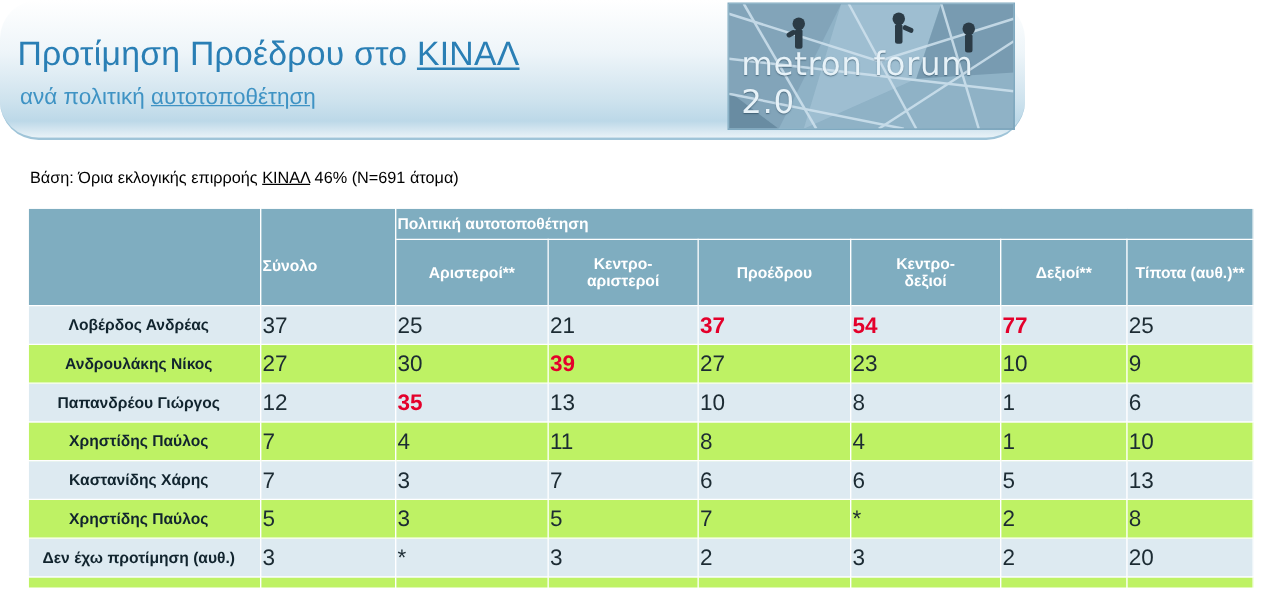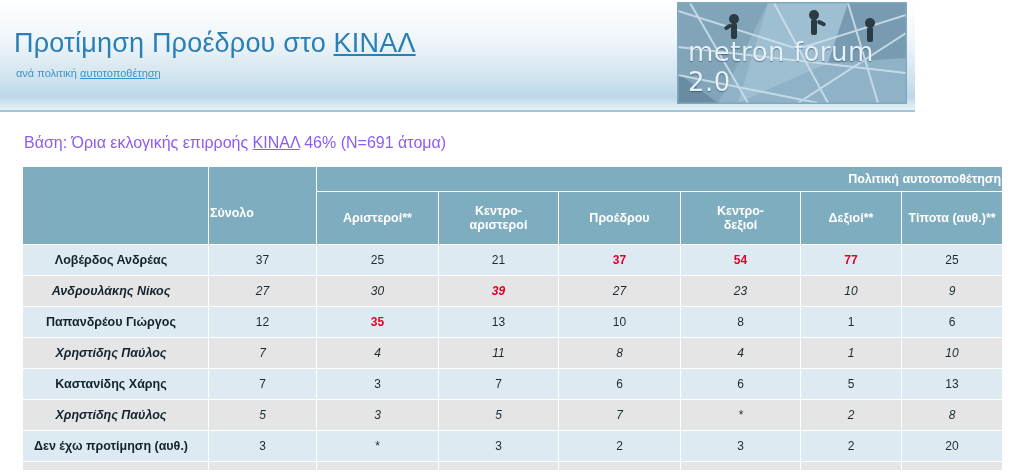--- a/index.html
+++ b/index.html
@@ -10,42 +10,43 @@
     width: 1024px;
     height: 472px;
     background: #ffffff;
     font-family: "Liberation Sans", sans-serif;
     overflow: hidden;
   }
 
   
   .banner {
     position: relative;
-    width: 915px;
+    width: 820px;
     height: 112px;
     background: linear-gradient(to bottom, #ffffff 0%, #eef5f9 38%, #cfe3ee 72%, #bcd8e8 88%, #e9f2f7 100%);
     border-bottom: 2px solid #9fc4d8;
     box-sizing: border-box;
+    border-radius: 31px;
   }
   .banner-title {
     position: absolute;
     left: 14px;
     top: 28px;
     font-size: 27px;
     color: #2a7fb5;
     letter-spacing: .2px;
   }
   .banner-title .ul {
     text-decoration: underline;
   }
   .banner-sub {
     position: absolute;
     left: 16px;
     top: 67px;
-    font-size: 11px;
+    font-size: 18px;
     color: #3f93c4;
   }
   .banner-sub .ul {
     text-decoration: underline;
   }
 
   
   .logo {
     position: absolute;
     right: 8px;
@@ -66,22 +67,22 @@
     font-family: "DejaVu Sans", sans-serif;
     letter-spacing: .5px;
     text-shadow: 0 1px 1px rgba(30,60,80,.55);
   }
 
   
   .base-note {
     position: absolute;
     left: 24px;
     top: 134px;
-    font-size: 16px;
-    color: #8b5cf6;
+    font-size: 13px;
+    color: #000000;
   }
   .base-note .ul { text-decoration: underline; }
 
   
   .tbl-wrap {
     position: absolute;
     left: 22px;
     top: 166px;
     width: 980px;
   }
@@ -93,21 +94,21 @@
   th, td {
     border: 1px solid #ffffff;
     font-size: 12.5px;
     color: #1c2b33;
   }
   .hdr-group {
     background: #7fadc0;
     color: #ffffff;
     font-weight: bold;
     height: 22px;
-    text-align: right;
+    text-align: left;
     font-size: 12.5px;
     border-bottom: 1px solid #ffffff;
   }
   .hdr-corner {
     background: #7fadc0;
     border-right: 1px solid #ffffff;
   }
   .hdr-cell {
     background: #7fadc0;
     color: #ffffff;
@@ -129,27 +130,26 @@
   }
   .row-label {
     text-align: center;
     padding-right: 10px;
     font-weight: bold;
     font-size: 12.5px;
     color: #11242e;
     height: 28px;
   }
   td.num {
-    text-align: center;
-    font-size: 12px;
+    font-size: 18px;
     color: #1c2b33;
     margin-left: 22px;
   }
   tr.odd td { background: #ddeaf1; }
-  tr.even td { background: #e5e5e5; font-style: italic; }
+  tr.even td { background: #bef264; }
   td.hl { color: #e4002b; font-weight: bold; }
   .foot-rule {
     position: absolute;
     left: 0;
     top: 470px;
     width: 1024px;
     height: 2px;
     background: #ffffff;
   }
 </style>

